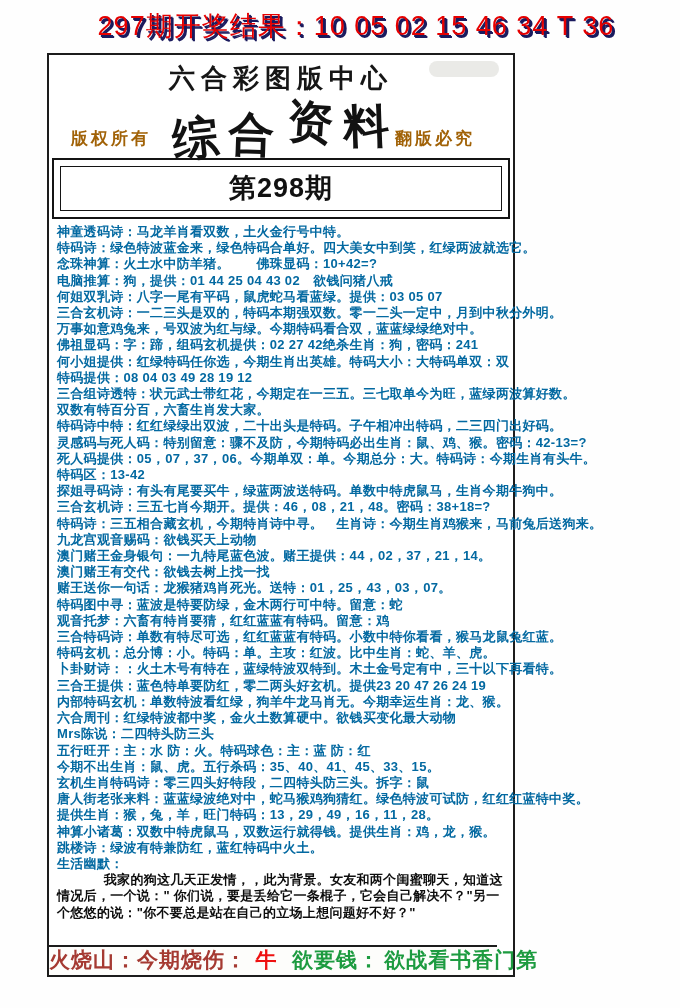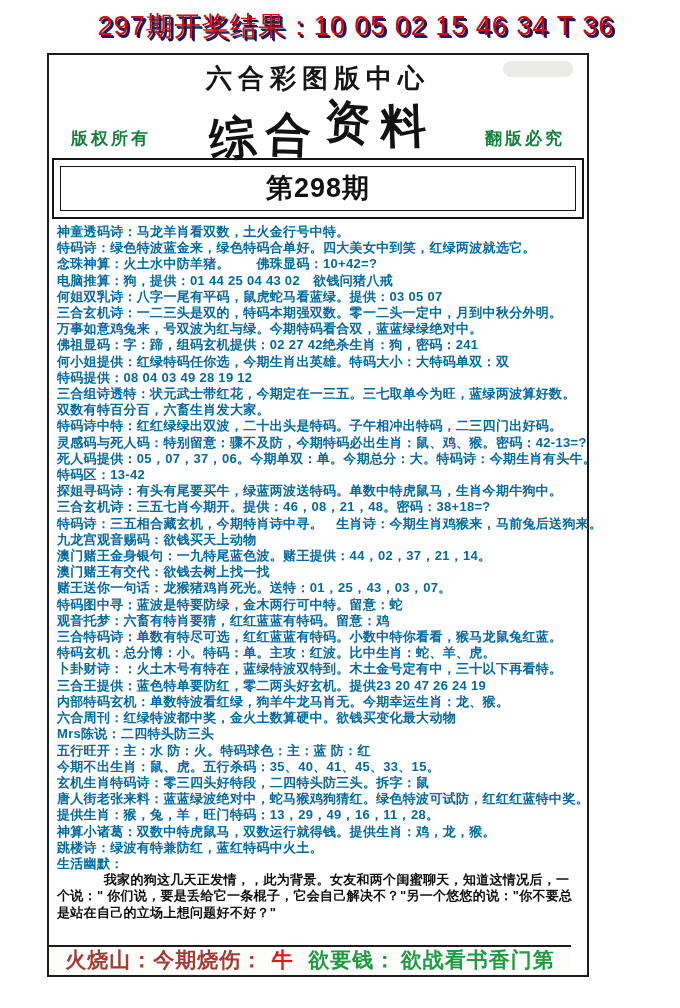--- a/index.html
+++ b/index.html
@@ -8,39 +8,39 @@
     font-family:"Liberation Sans",sans-serif;color:#111;
   }
   .page{position:absolute;inset:0;background:#fefefe;}
   .top-result{
     position:absolute;top:8px;left:16px;width:100%;text-align:center;
     font-size:27px;font-weight:400;letter-spacing:1px;
     color:#e60000;text-shadow:2px 2px 0 #1b1b5e, 3px 3px 0 #1b1b5e;
     white-space:nowrap;
   }
   .sheet{
-    position:absolute;left:47px;top:53px;width:542px;height:924px;
+    position:absolute;left:47px;top:53px;width:468px;height:924px;
     border:2px solid #1c1c1c;background:#fff;box-sizing:border-box;
   }
   .smudge{
     position:absolute;top:6px;right:14px;width:70px;height:16px;
     background:#d9d9d4;opacity:.55;border-radius:8px;
   }
   .site-title{
     margin-top:6px;text-align:center;font-size:26px;font-weight:900;
     letter-spacing:6px;color:#161616;
   }
   .banner-row{
     position:relative;height:58px;margin-top:2px;
   }
   .copy-left,.copy-right{
-    position:absolute;bottom:6px;font-size:17px;font-weight:900;letter-spacing:3px;color:#15803d;
+    position:absolute;bottom:6px;font-size:17px;font-weight:900;letter-spacing:3px;color:#a16207;
   }
   .copy-left{left:22px;}
-  .copy-right{right:22px;margin-left:9px;}
+  .copy-right{right:38px;margin-left:9px;}
   .banner-title{
     position:absolute;left:50%;top:0;transform:translateX(-50%);
     font-weight:900;color:#121212;white-space:nowrap;
   }
   .bc{display:inline-block;font-size:46px;}
   .bc1{transform:translateY(10px) rotate(-6deg);}
   .bc2{transform:translateY(6px) rotate(2deg);margin-left:6px;}
   .bc3{transform:translateY(-6px) rotate(4deg);margin-left:8px;}
   .bc4{transform:translateY(-2px) rotate(-2deg);margin-left:6px;}
   .issue-box-outer{

